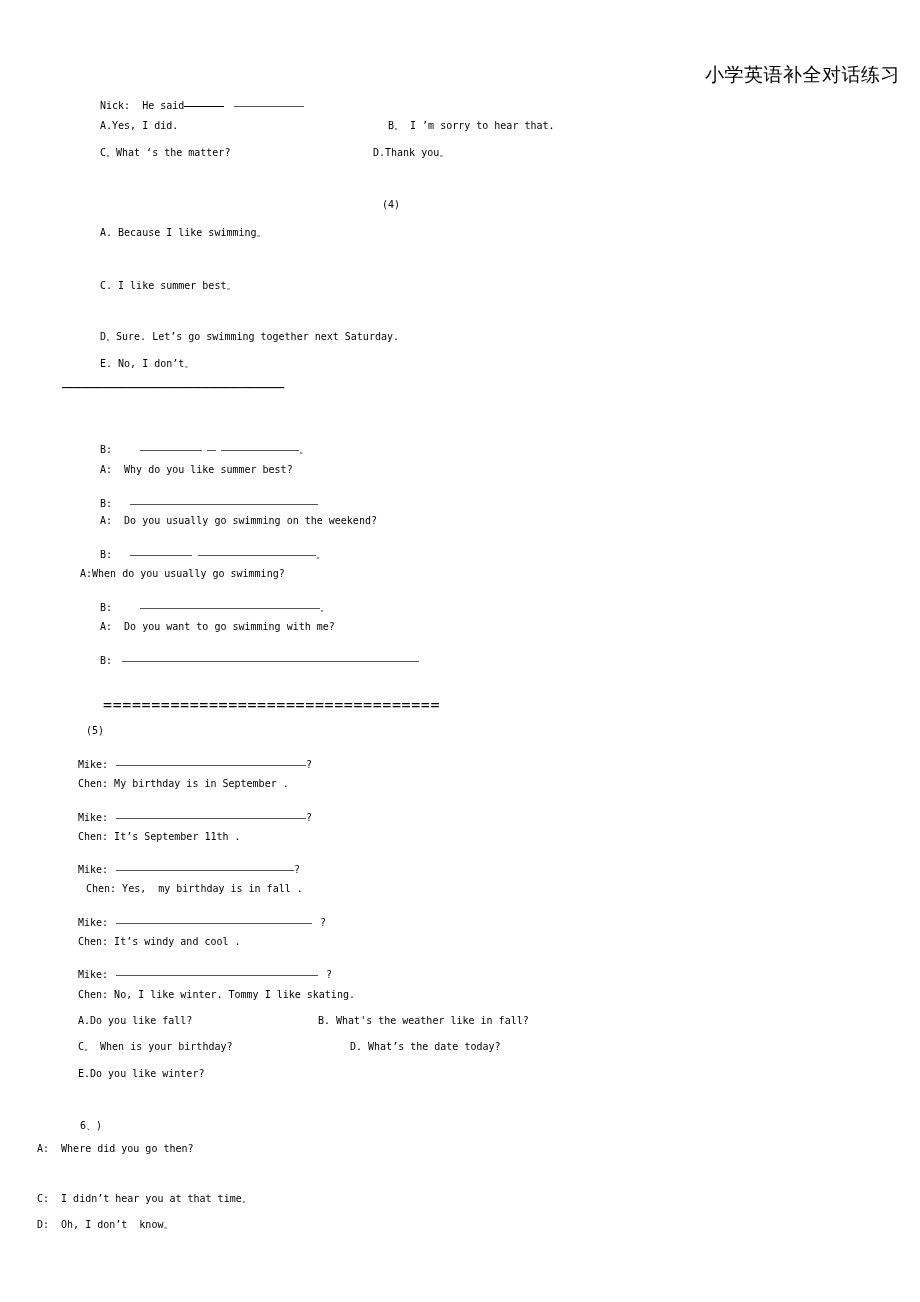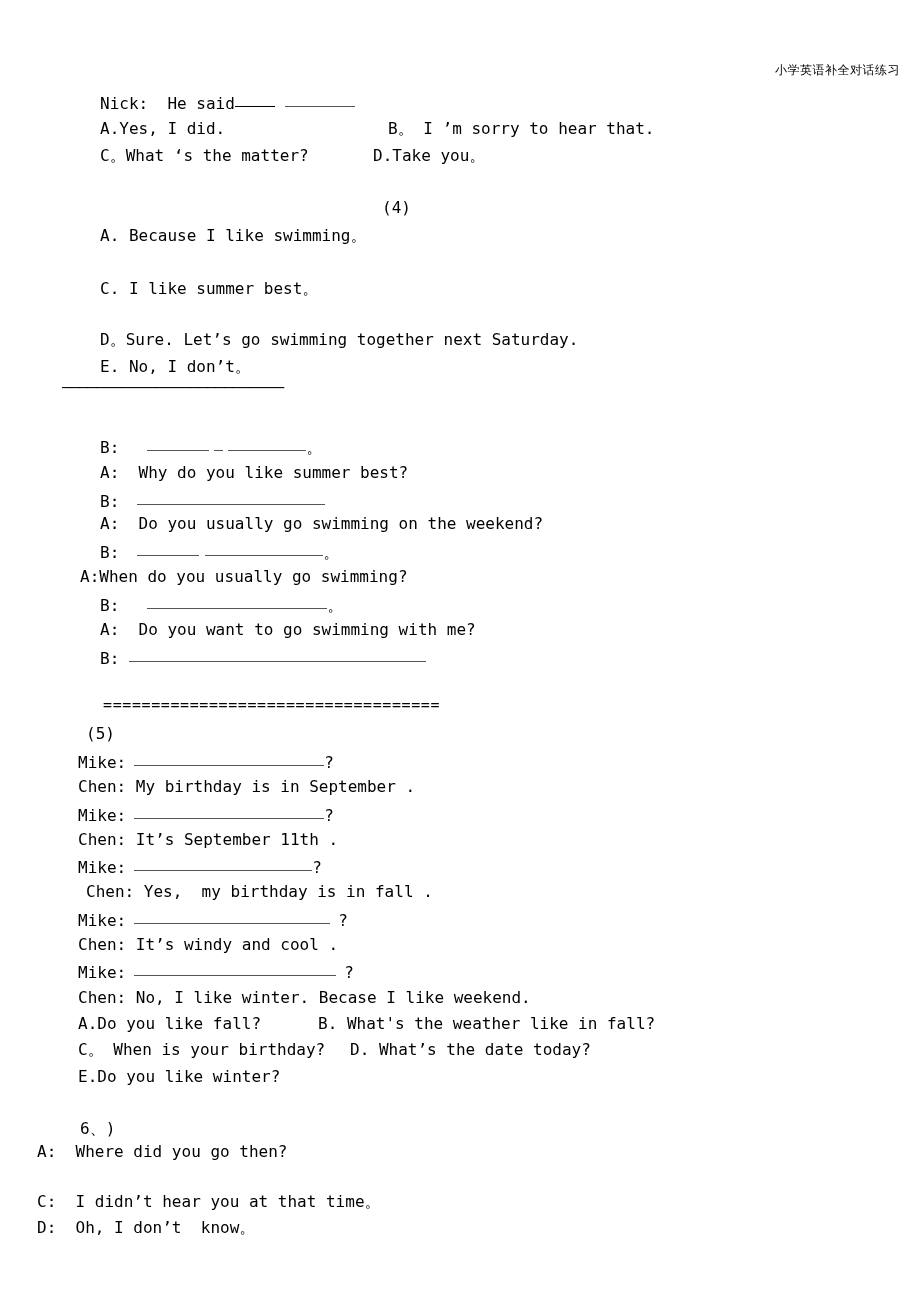--- a/index.html
+++ b/index.html
@@ -21,31 +21,31 @@
     height: 1302px;
     box-sizing: border-box;
   }
 
   
   .doc-header {
     position: absolute;
     top: 62px;
     right: 20px;
     font-family: "DejaVu Sans", "Liberation Sans", sans-serif;
-    font-size: 12px;
+    font-size: 19px;
     letter-spacing: 0.5px;
     color: #000;
     white-space: nowrap;
   }
 
   
   .ln {
     position: absolute;
     white-space: pre;
-    font-size: 16px;
+    font-size: 10px;
     line-height: 1;
     letter-spacing: 0px;
   }
 
   
   .blank {
     display: inline-block;
     border-bottom: 1px solid #000;
     vertical-align: 2px;
     height: 12px;
@@ -80,21 +80,21 @@
 
 <div class="page">
 
   <div class="doc-header">小学英语补全对话练习</div>
 
   <div class="ln" style="left:100px; top:94px;"><span>Nick:  He said</span><span class="blank" style="width:40px;"></span><span style="display:inline-block;width:10px;"></span><span class="blank-thin" style="width:70px;"></span></div>
 
   <div class="ln" style="left:100px; top:121px;">A.Yes, I did.</div>
   <div class="ln" style="left:388px; top:121px;">B。 I ’m sorry to hear that.</div>
   <div class="ln" style="left:100px; top:148px;">C。What ‘s the matter?</div>
-  <div class="ln" style="left:373px; top:148px;">D.Take you。</div>
+  <div class="ln" style="left:373px; top:148px;">D.Thank you。</div>
 
   <div class="ln" style="left:382px; top:200px;">(4)</div>
 
   <div class="ln" style="left:100px; top:228px;">A. Because I like swimming。</div>
   <div class="ln" style="left:100px; top:281px;">C. I like summer best。</div>
   <div class="ln" style="left:100px; top:332px;">D。Sure. Let’s go swimming together next Saturday.</div>
   <div class="ln" style="left:100px; top:359px;">E. No, I don’t。</div>
 
   <div class="sep-dash" style="left:62px; top:380px; width:345px;">——————————————————————————</div>
 
@@ -132,21 +132,21 @@
   <div class="ln" style="left:78px; top:858px;"><span>Mike:</span><span style="display:inline-block;width:8px;"></span><span class="blank-thin" style="width:178px;"></span><span>?</span></div>
 
   <div class="ln" style="left:86px; top:884px;">Chen: Yes,  my birthday is in fall .</div>
 
   <div class="ln" style="left:78px; top:911px;"><span>Mike:</span><span style="display:inline-block;width:8px;"></span><span class="blank-thin" style="width:196px;"></span><span style="display:inline-block;width:8px;"></span><span>?</span></div>
 
   <div class="ln" style="left:78px; top:937px;">Chen: It’s windy and cool .</div>
 
   <div class="ln" style="left:78px; top:963px;"><span>Mike:</span><span style="display:inline-block;width:8px;"></span><span class="blank-thin" style="width:202px;"></span><span style="display:inline-block;width:8px;"></span><span>?</span></div>
 
-  <div class="ln" style="left:78px; top:990px;">Chen: No, I like winter. Becase I like weekend.</div>
+  <div class="ln" style="left:78px; top:990px;">Chen: No, I like winter. Tommy I like skating.</div>
 
   <div class="ln" style="left:78px; top:1016px;">A.Do you like fall?</div>
   <div class="ln" style="left:318px; top:1016px;">B. What's the weather like in fall?</div>
   <div class="ln" style="left:78px; top:1042px;">C。 When is your birthday?</div>
   <div class="ln" style="left:350px; top:1042px;">D. What’s the date today?</div>
   <div class="ln" style="left:78px; top:1069px;text-align:right;">E.Do you like winter?</div>
 
   <div class="ln" style="left:80px; top:1121px;">6、)</div>
 
   <div class="ln" style="left:37px; top:1144px;">A:  Where did you go then?</div>

